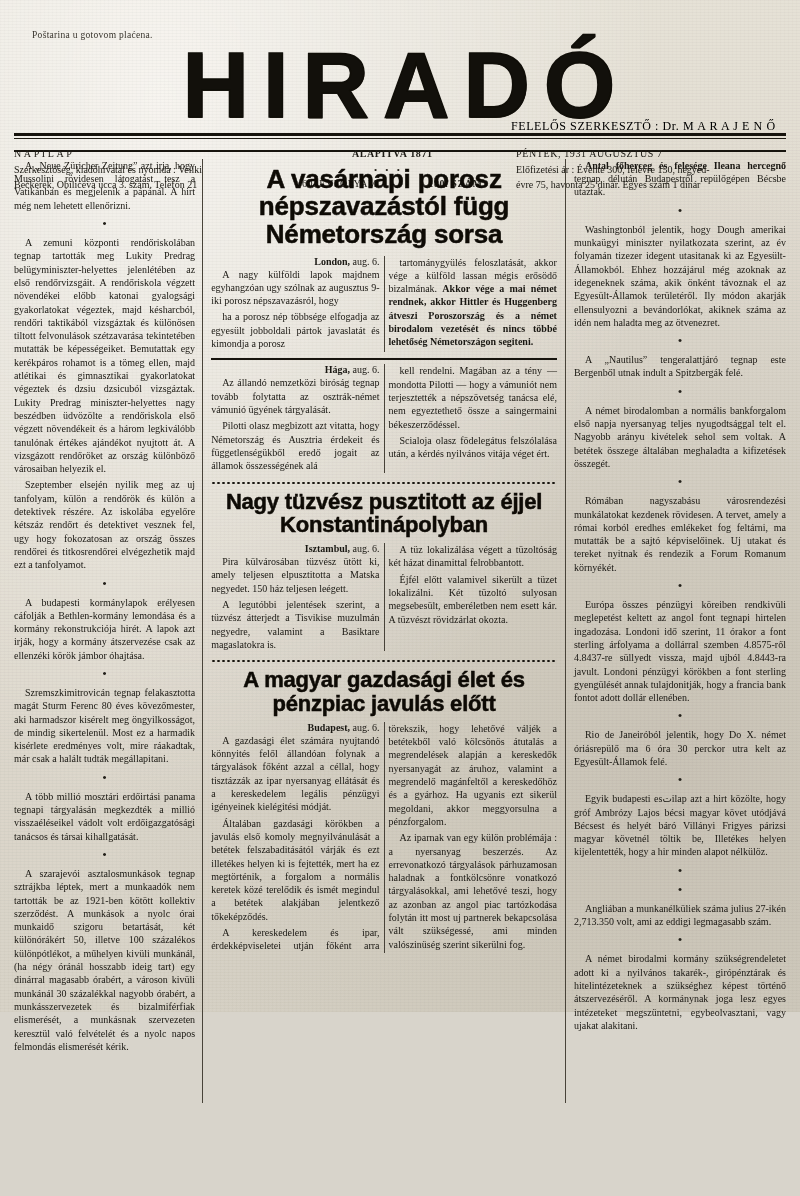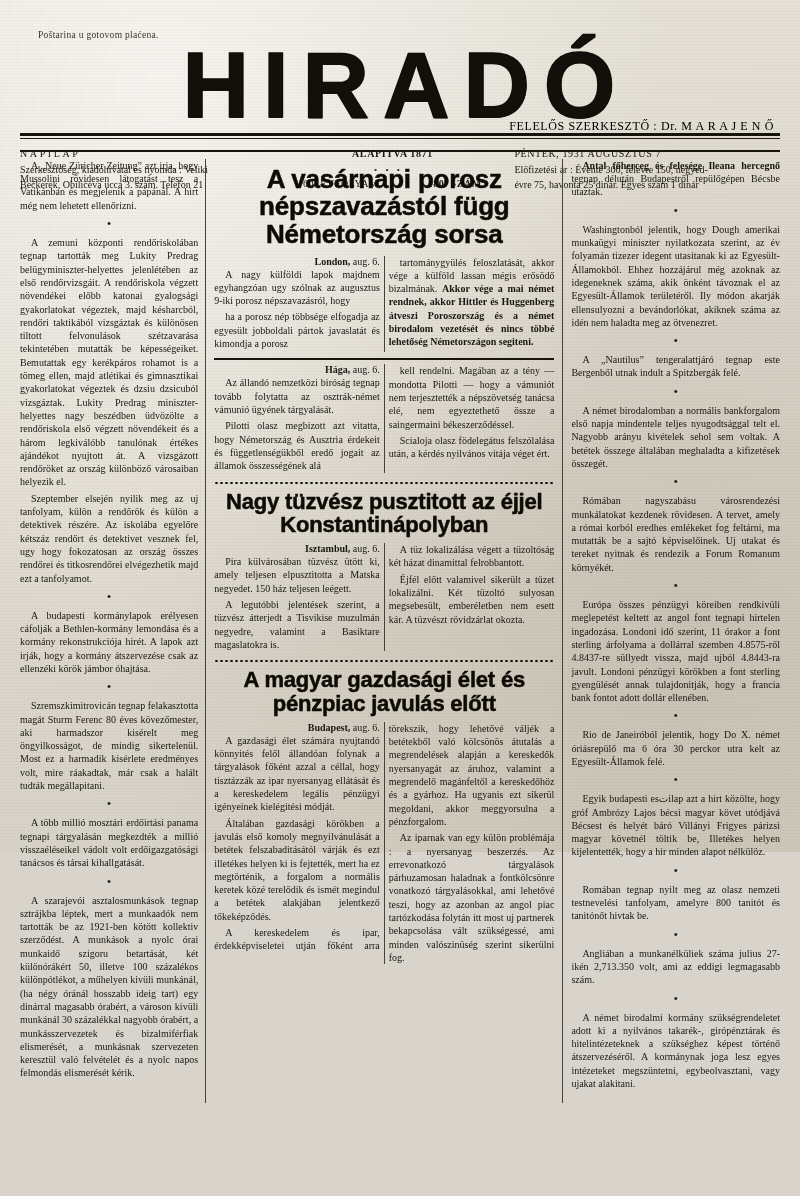--- a/index.html
+++ b/index.html
@@ -4,27 +4,27 @@
 <style>
   html,body{margin:0;padding:0;}
   body{
     width:800px;height:1196px;
     background:#d8d4cb;
     font-family:"Liberation Serif",serif;
     overflow:hidden;
   }
   .page{
     position:relative;
-    width:800px;height:852px;
+    width:800px;height:1012px;
     background:
       radial-gradient(ellipse at 20% 10%, rgba(255,255,255,.55), rgba(255,255,255,0) 55%),
       radial-gradient(ellipse at 85% 75%, rgba(120,110,95,.18), rgba(255,255,255,0) 60%),
       linear-gradient(170deg,#e4e0d6 0%,#dcd7cc 40%,#d3cec2 100%);
     box-sizing:border-box;
-    padding:0 20px;
+    padding:0 14px;
     filter:contrast(1.04);
   }
   .grain{
     position:absolute;inset:0;pointer-events:none;
     background-image:
       repeating-linear-gradient(0deg, rgba(90,85,75,.055) 0 1px, rgba(255,255,255,0) 1px 3px),
       repeating-linear-gradient(90deg, rgba(90,85,75,.035) 0 1px, rgba(255,255,255,0) 1px 4px);
     mix-blend-mode:multiply;opacity:.55;
   }
 
@@ -243,31 +243,30 @@
     </div>
 
     <div class="col col-right">
       <div id="right-col">
           <p class="p"><span class="b">Antal főherceg és felesége Ileana hercegnő</span> tegnap délután Budapestről repülőgépen Bécsbe utaztak.</p>
           <div class="dot-sep">•</div>
           <p class="p">Washingtonból jelentik, hogy Dough amerikai munkaügyi miniszter nyilatkozata szerint, az év folyamán tizezer idegent utasitanak ki az Egyesült-Államokból. Ehhez hozzájárul még azoknak az idegeneknek száma, akik önként távoznak el az Egyesült-Államok területéről. Ily módon akarják ellensulyozni a bevándorlókat, akiknek száma az idén nem haladta meg az ötvenezret.</p>
           <div class="dot-sep">•</div>
           <p class="p">A „Nautilus” tengeralattjáró tegnap este Bergenből utnak indult a Spitzbergák felé.</p>
           <div class="dot-sep">•</div>
-          <p class="p">A német birodalomban a normális bankforgalom első napja mindentele teljes nyugodtsággal telt el. Nagyobb arányu kivételek sehol sem voltak. A betétek összege általában meghaladta a kifizetések összegét.</p>
+          <p class="p">A német birodalomban a normális bankforgalom első napja nyersanyag teljes nyugodtsággal telt el. Nagyobb arányu kivételek sehol sem voltak. A betétek összege általában meghaladta a kifizetések összegét.</p>
           <div class="dot-sep">•</div>
           <p class="p">Rómában nagyszabásu városrendezési munkálatokat kezdenek rövidesen. A tervet, amely a római korból eredhes emlékeket fog feltárni, ma mutatták be a sajtó képviselőinek. Uj utakat és tereket nyitnak és rendezik a Forum Romanum környékét.</p>
           <div class="dot-sep">•</div>
           <p class="p">Európa összes pénzügyi köreiben rendkivüli meglepetést keltett az angol font tegnapi hirtelen ingadozása. Londoni idő szerint, 11 órakor a font sterling árfolyama a dollárral szemben 4.8575-ről 4.8437-re süllyedt vissza, majd ujból 4.8443-ra javult. Londoni pénzügyi körökben a font sterling gyengülését annak tulajdonitják, hogy a francia bank fontot adott dollár ellenében.</p>
           <div class="dot-sep">•</div>
           <p class="p">Rio de Janeiróból jelentik, hogy Do X. német óriásrepülő ma 6 óra 30 perckor utra kelt az Egyesült-Államok felé.</p>
           <div class="dot-sep">•</div>
           <p class="p">Egyik budapesti esتilap azt a hirt közölte, hogy gróf Ambrózy Lajos bécsi magyar követ utódjává Bécsest és helyét báró Villányi Frigyes párizsi magyar követnél töltik be, Illetékes helyen kijelentették, hogy a hir minden alapot nélkülöz.</p>
           <div class="dot-sep">•</div>
-          <p class="p">Romában tegnap nyilt meg az olasz nemzeti testnevelési tanfolyam, amelyre 800 tanitót és tanitónőt hivtak be.</p>
           <div class="dot-sep">•</div>
           <p class="p">Angliában a munkanélküliek száma julius 27-ikén 2,713.350 volt, ami az eddigi legmagasabb szám.</p>
           <div class="dot-sep">•</div>
           <p class="p">A német birodalmi kormány szükségrendeletet adott ki a nyilvános takarék-, girópénztárak és hitelintézeteknek a szükséghez képest történő átszervezéséről. A kormánynak joga lesz egyes intézeteket megszüntetni, egybeolvasztani, vagy ujakat alakitani.</p>
         </div>
     </div>
 
   </div>
 
   <div class="grain"></div>

